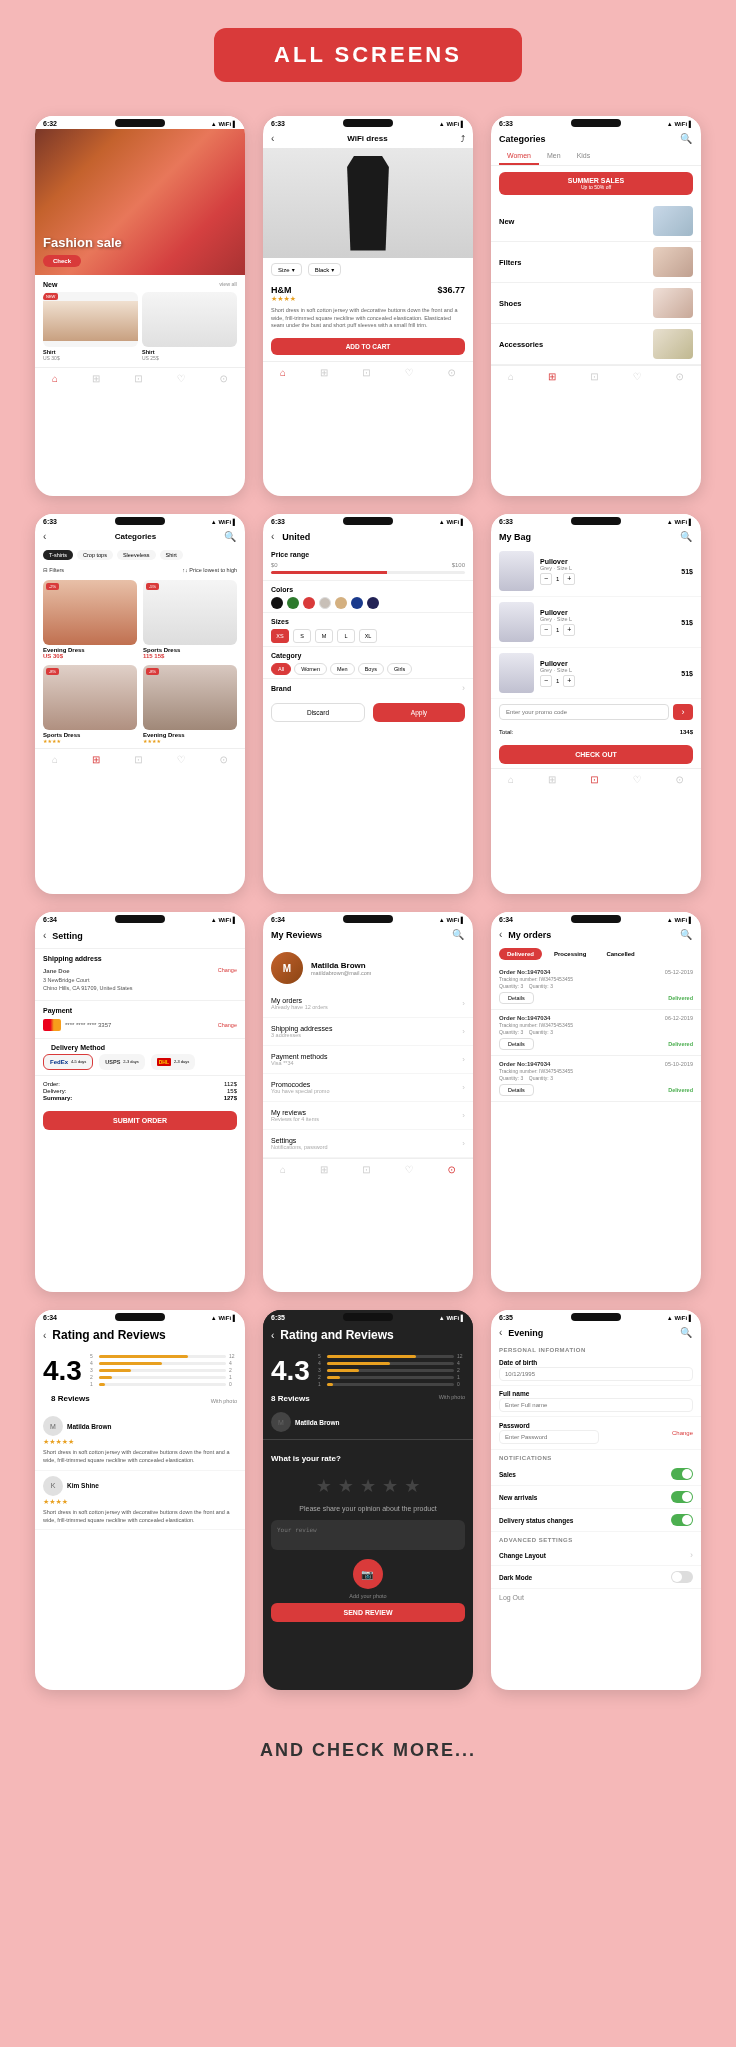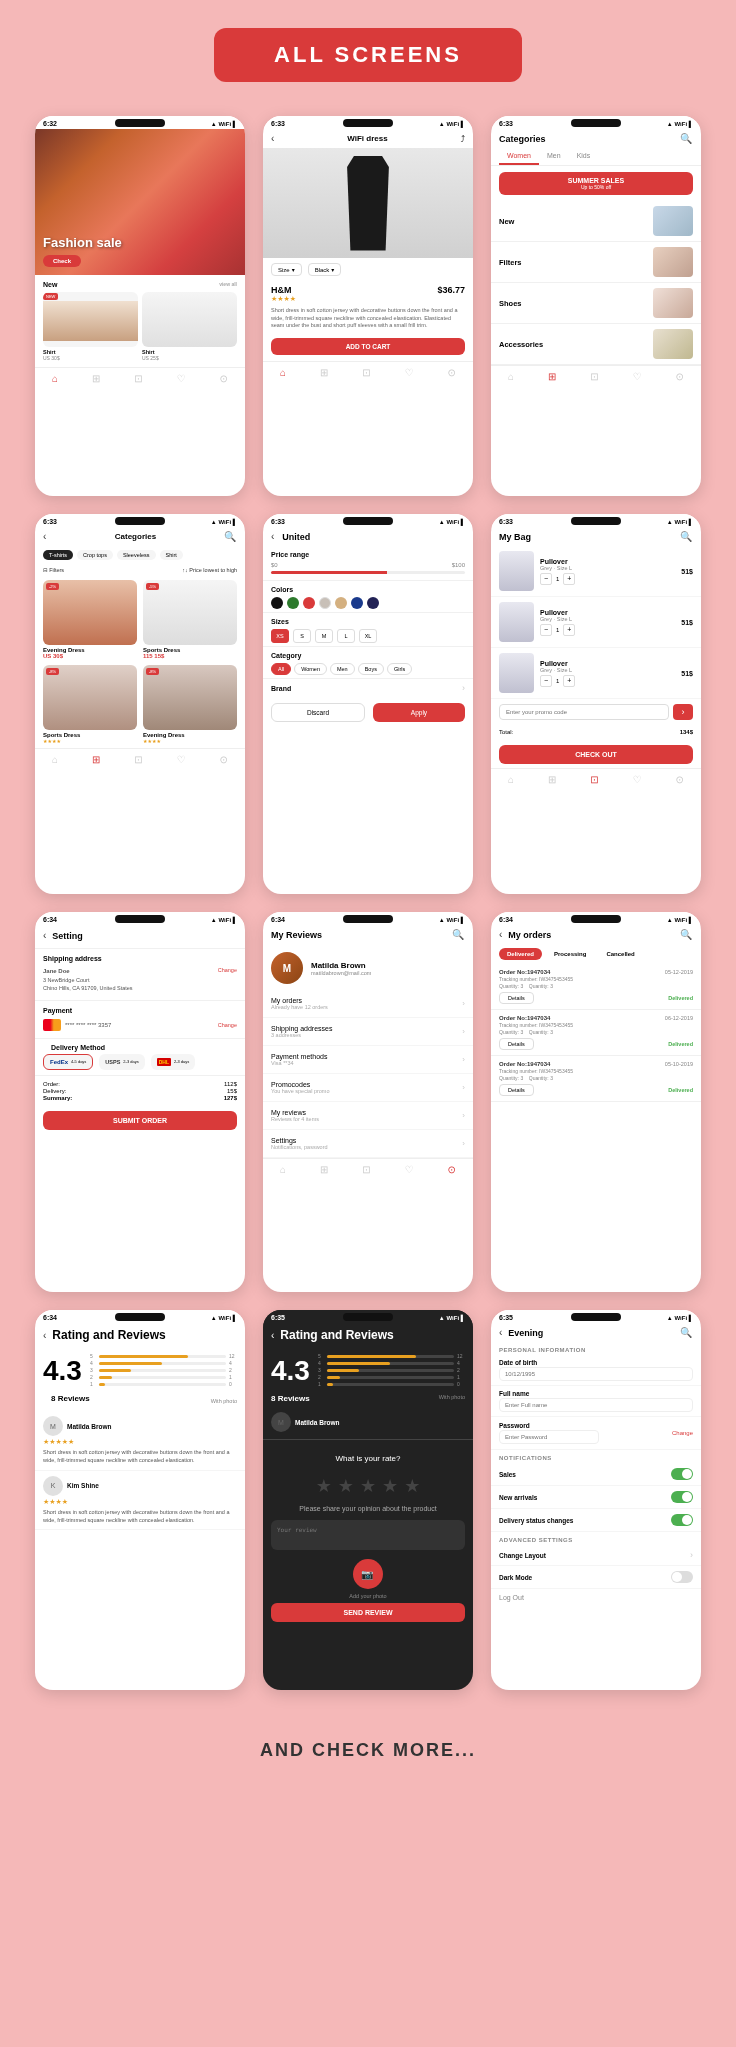--- a/index.html
+++ b/index.html
@@ -245,21 +245,21 @@
     
     .screen-dark { background: #222; }
     .screen-dark .phone-status { background: #222; color: white; }
     .screen-dark .rating-header { color: white; }
     .screen-dark .rating-title { color: white; }
     .screen-dark .back-btn { color: white; }
     .screen-dark .big-rating { color: white; }
     .screen-dark .review-item { border-bottom-color: #444; }
     .screen-dark .review-name { color: white; }
     .screen-dark .bar-track { background: #444; }
-    .rate-question { font-size: 8px; font-weight: 400; color: white; text-align: center; padding: 8px; }
+    .rate-question { font-size: 8px; font-weight: 700; color: white; padding: 8px; }
     .rate-stars { display: flex; justify-content: center; gap: 6px; padding: 4px; }
     .rate-star { font-size: 18px; color: #444; }
     .share-opinion { font-size: 7px; color: #aaa; text-align: center; padding: 4px; }
     .review-input { background: #333; border: none; margin: 4px 8px; padding: 6px; border-radius: 6px; font-size: 6px; color: #888; width: calc(100% - 16px); }
     .photo-btn { display: flex; flex-direction: column; align-items: center; justify-content: center; width: 30px; height: 30px; background: #d93a3a; border-radius: 50%; margin: 4px auto; font-size: 10px; color: white; }
     .send-review-btn { background: #d93a3a; color: white; width: calc(100% - 16px); margin: 4px 8px; padding: 6px; border-radius: 6px; font-size: 7px; font-weight: 700; text-align: center; }
 
     
     .settings-header { display: flex; justify-content: space-between; align-items: center; padding: 4px 8px; }
     .settings-section-title { font-size: 6px; font-weight: 700; color: #888; padding: 5px 8px 2px; text-transform: uppercase; letter-spacing: 0.5px; }

